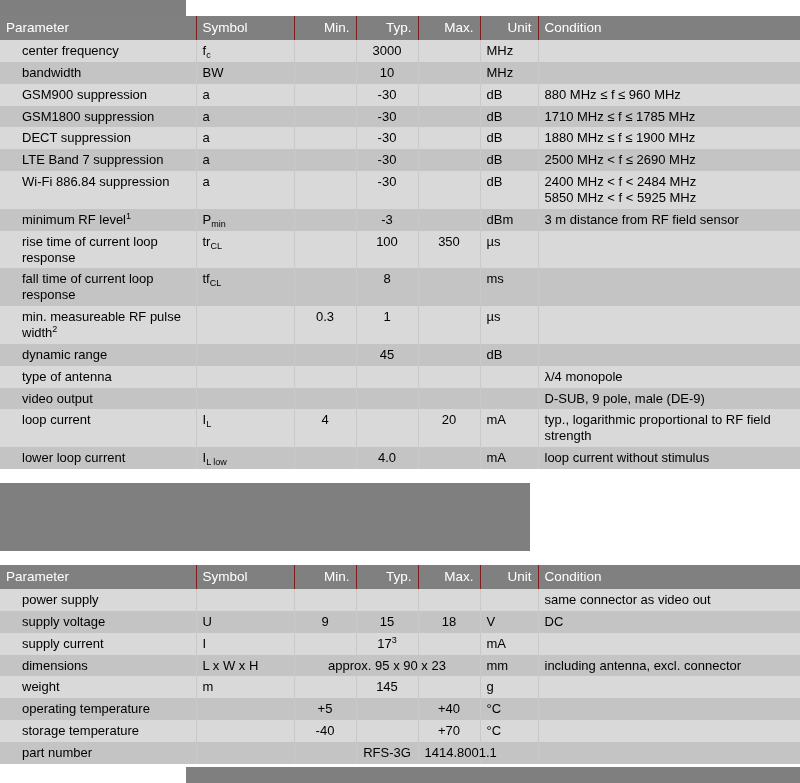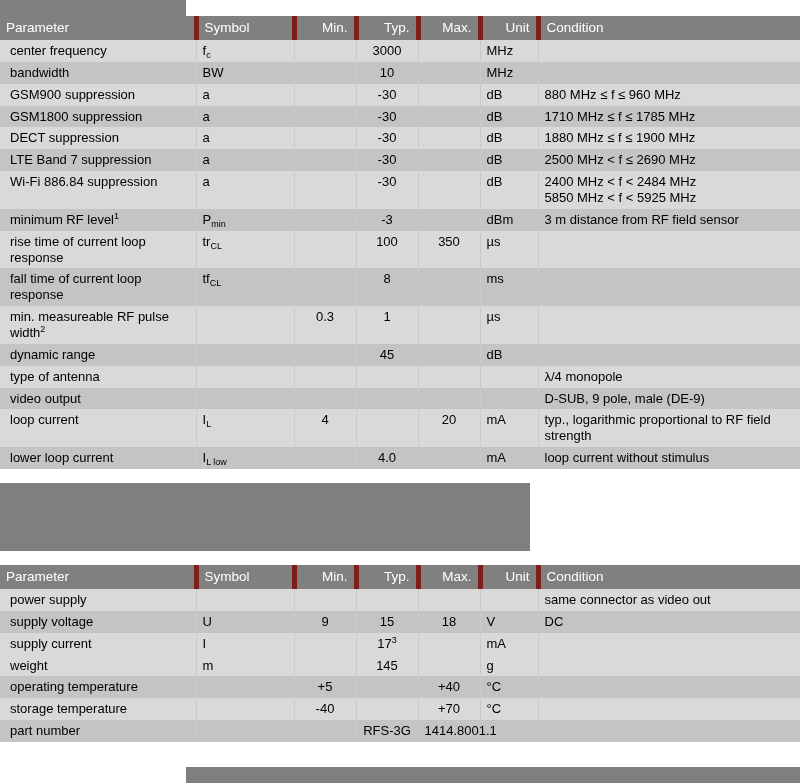--- a/index.html
+++ b/index.html
@@ -48,37 +48,37 @@
   col.c-unit   { width: 58px; }
   col.c-cond   { width: 262px; }
 
   thead th {
     background: #808080;
     color: #ffffff;
     font-weight: normal;
     text-align: left;
     padding: 4px 6px 5px 6px;
     font-size: 13.5px;
-    border-right: 5px solid #7f1d1d;
+    border-right: 1px solid #7f1d1d;
   }
   thead th:last-child { border-right: none; margin-left: 12px; }
   thead th.num { text-align: right; }
 
   tbody td {
     padding: 3px 6px 3px 6px;
     vertical-align: top;
     border-right: 1px solid #c9c9c9;
     line-height: 1.22;
     font-size: 13px;
   }
   tbody td:last-child { border-right: none; }
   tbody tr.odd  td { background: #d9d9d9; }
   tbody tr.even td { background: #c4c4c4; }
   td.num { text-align: center; }
-  td.param { padding-left: 10px; }
+  td.param { padding-left: 22px; }
 
   sub { font-size: 9px; vertical-align: baseline; position: relative; top: 3px; }
   sup { font-size: 9px; vertical-align: baseline; position: relative; top: -5px; }
 </style>
 </head>
 <body>
 
 <div class="band" id="band-top"></div>
 <div class="band" id="band-mid-1"></div>
 <div class="band" id="band-mid-2"></div>
@@ -296,20 +296,27 @@
       </tr>
       <tr class="odd">
         <td class="param">supply current</td>
         <td>I</td>
         <td class="num"></td>
         <td class="num">17<sup>3</sup></td>
         <td class="num"></td>
         <td>mA</td>
         <td></td>
       </tr>
+      <tr class="even">
+        <td class="param">dimensions</td>
+        <td>L x W x H</td>
+        <td class="num" colspan="3">approx. 95 x 90 x 23</td>
+        <td>mm</td>
+        <td>including antenna, excl. connector</td>
+      </tr>
       <tr class="odd">
         <td class="param">weight</td>
         <td>m</td>
         <td class="num"></td>
         <td class="num">145</td>
         <td class="num"></td>
         <td>g</td>
         <td></td>
       </tr>
       <tr class="even">

